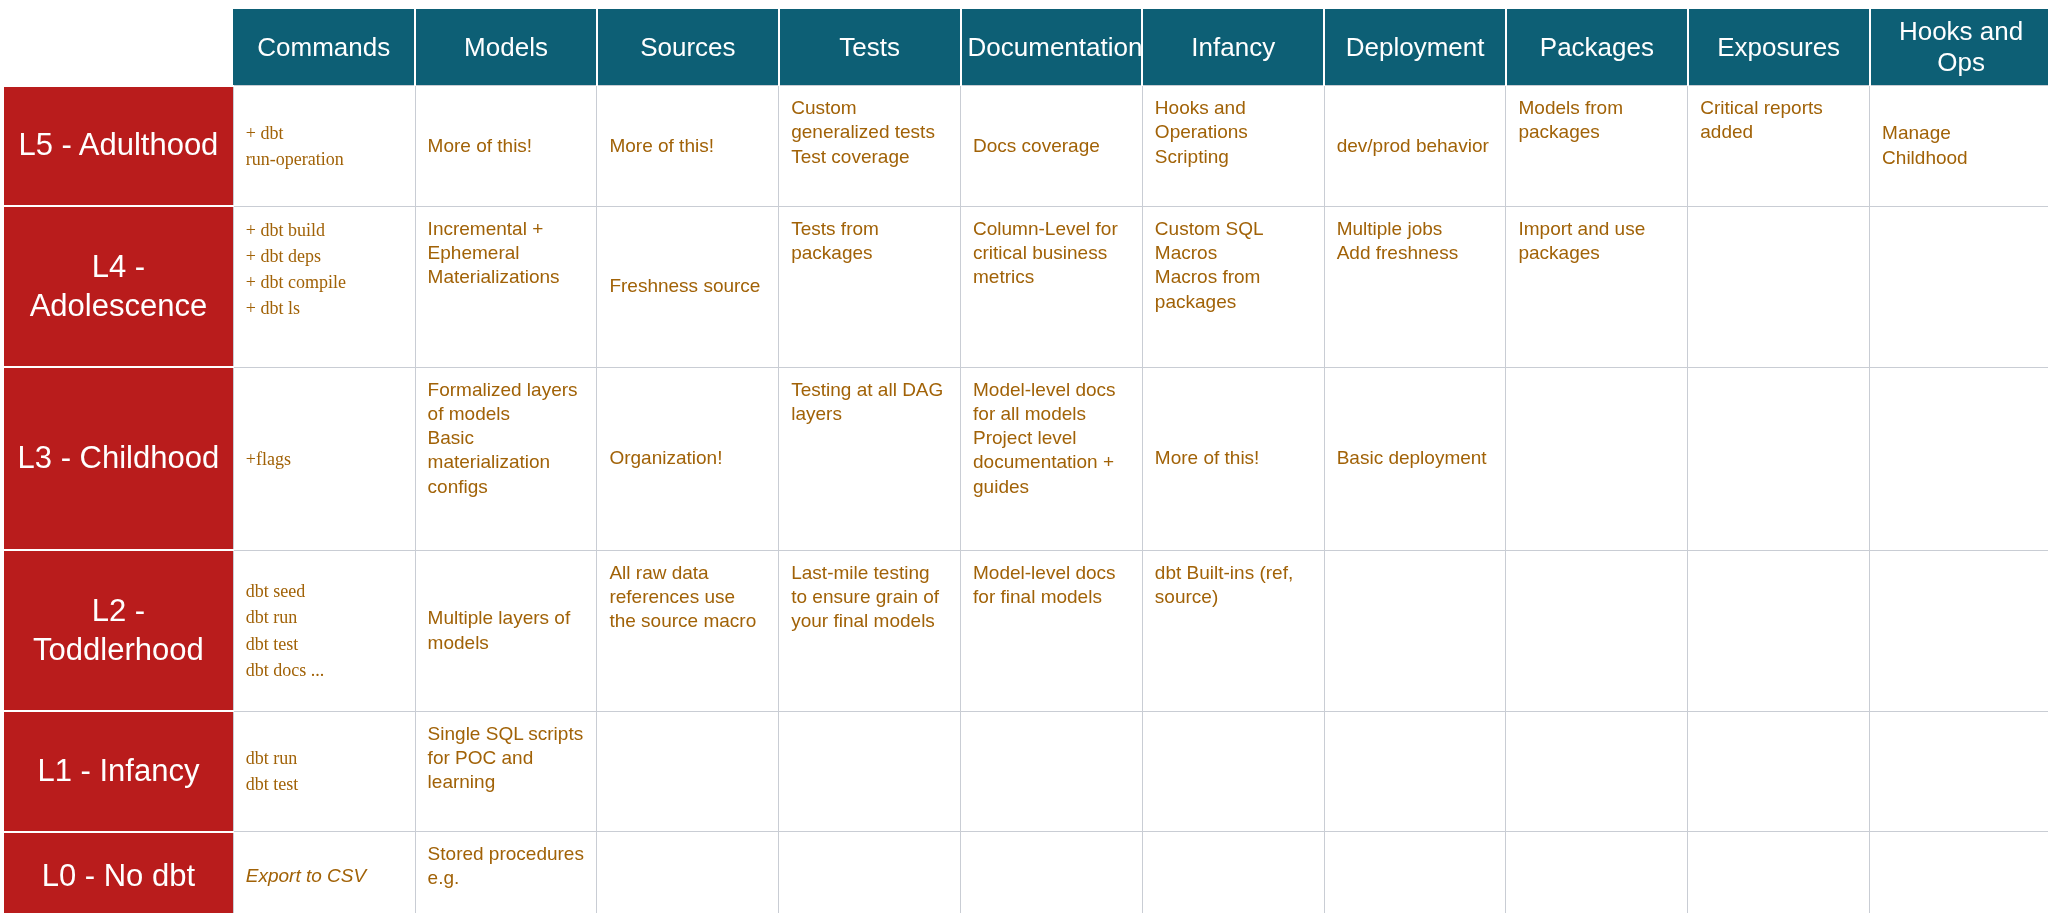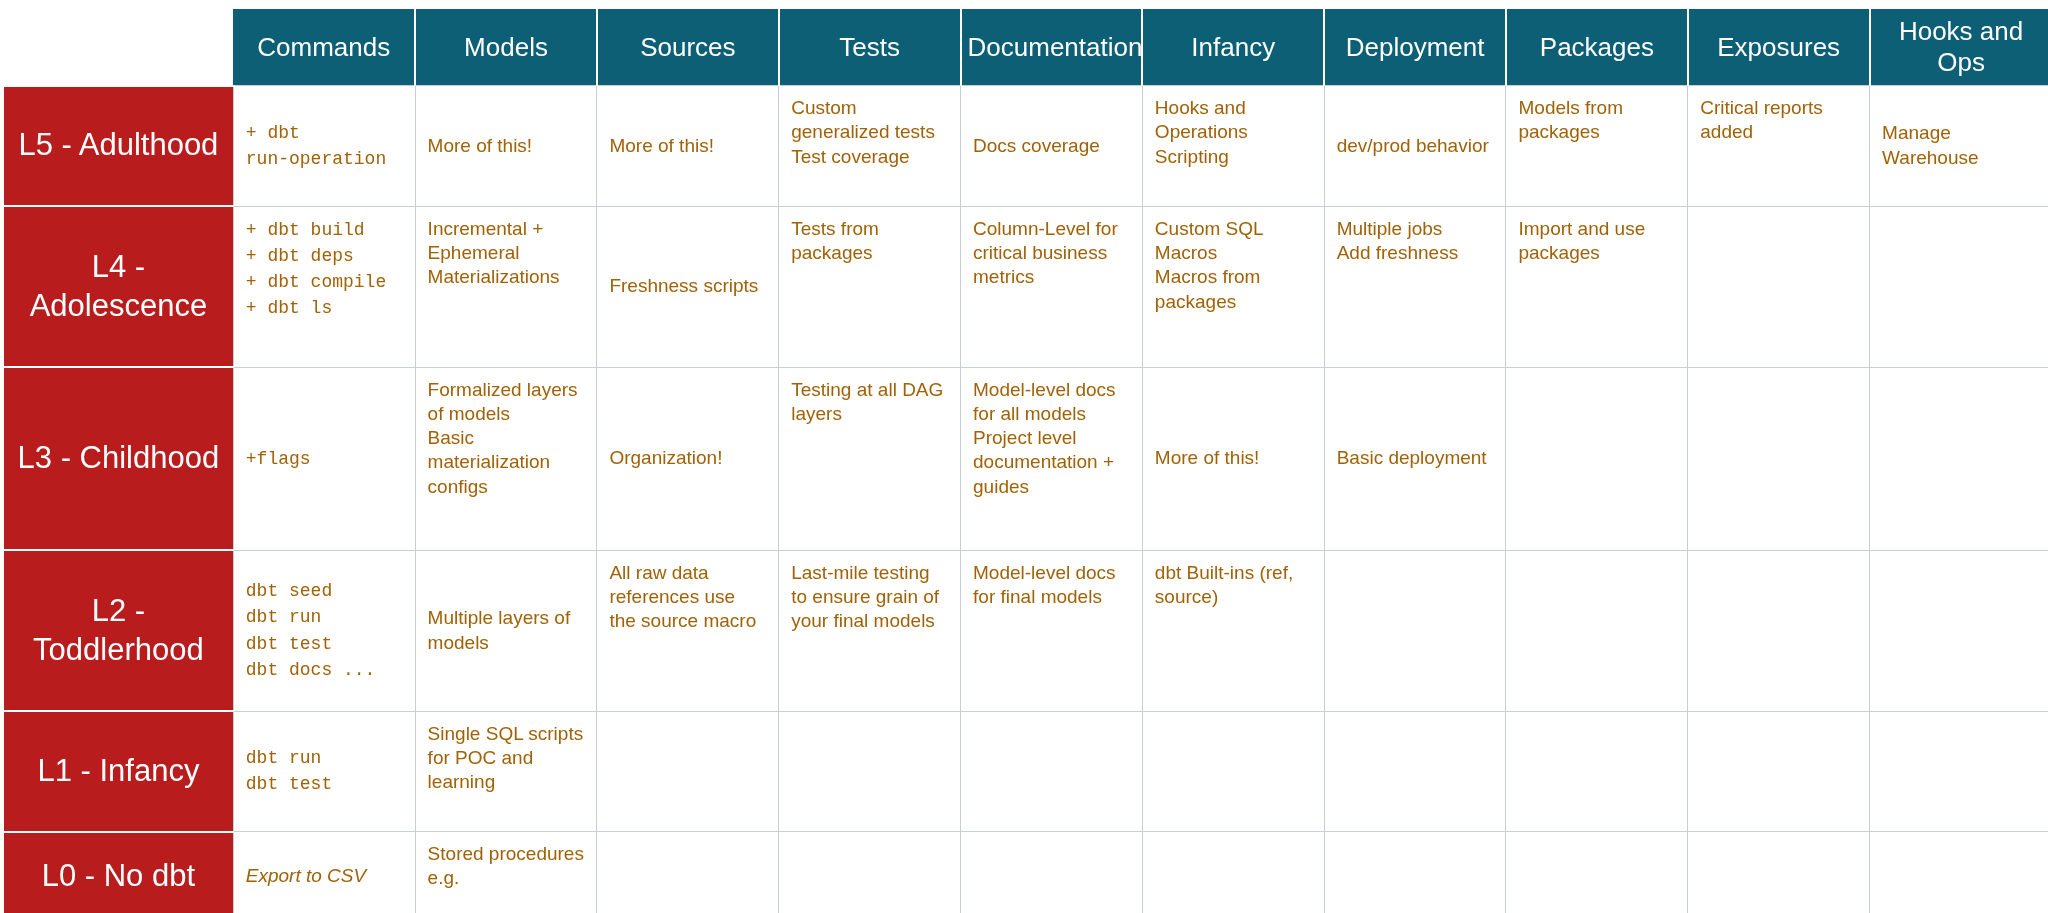--- a/index.html
+++ b/index.html
@@ -66,21 +66,21 @@
     font-size: 19px;
     line-height: 1.28;
     color: #a16207;
     background: #ffffff;
   }
   td.cell .txt {
     display: block;
     white-space: pre-line;
   }
   td.cell.mono .txt {
-    font-family: Liberation Mono, monospace;
+    font-family: Liberation Serif, serif;
     font-size: 18px;
     line-height: 1.45;
   }
   td.cell.mid {
     vertical-align: middle;
   }
   
   .t0 { background: #ffffff; font-style: italic; }
   .t1 { background: #fdeeea; }
   .t2 { background: #fbded6; }
@@ -147,36 +147,36 @@
           <td class="cell t2 mid">
             <span class="txt">dev/prod behavior</span>
           </td>
           <td class="cell t2">
             <span class="txt">Models from packages</span>
           </td>
           <td class="cell t1">
             <span class="txt">Critical reports added</span>
           </td>
           <td class="cell t1 mid">
-            <span class="txt">Manage Warehouse</span>
+            <span class="txt">Manage Childhood</span>
           </td>
         </tr>
         <tr>
           <th class="rowhead">L4 - Adolescence</th>
           <td class="cell t4 mono">
             <span class="txt">+ dbt build
 + dbt deps
 + dbt compile
 + dbt ls</span>
           </td>
           <td class="cell t4">
             <span class="txt">Incremental + Ephemeral Materializations</span>
           </td>
           <td class="cell t3 mid">
-            <span class="txt">Freshness scripts</span>
+            <span class="txt">Freshness source</span>
           </td>
           <td class="cell t3">
             <span class="txt">Tests from packages</span>
           </td>
           <td class="cell t3">
             <span class="txt">Column-Level for critical business metrics</span>
           </td>
           <td class="cell t3">
             <span class="txt">Custom SQL Macros
 Macros from packages</span>

